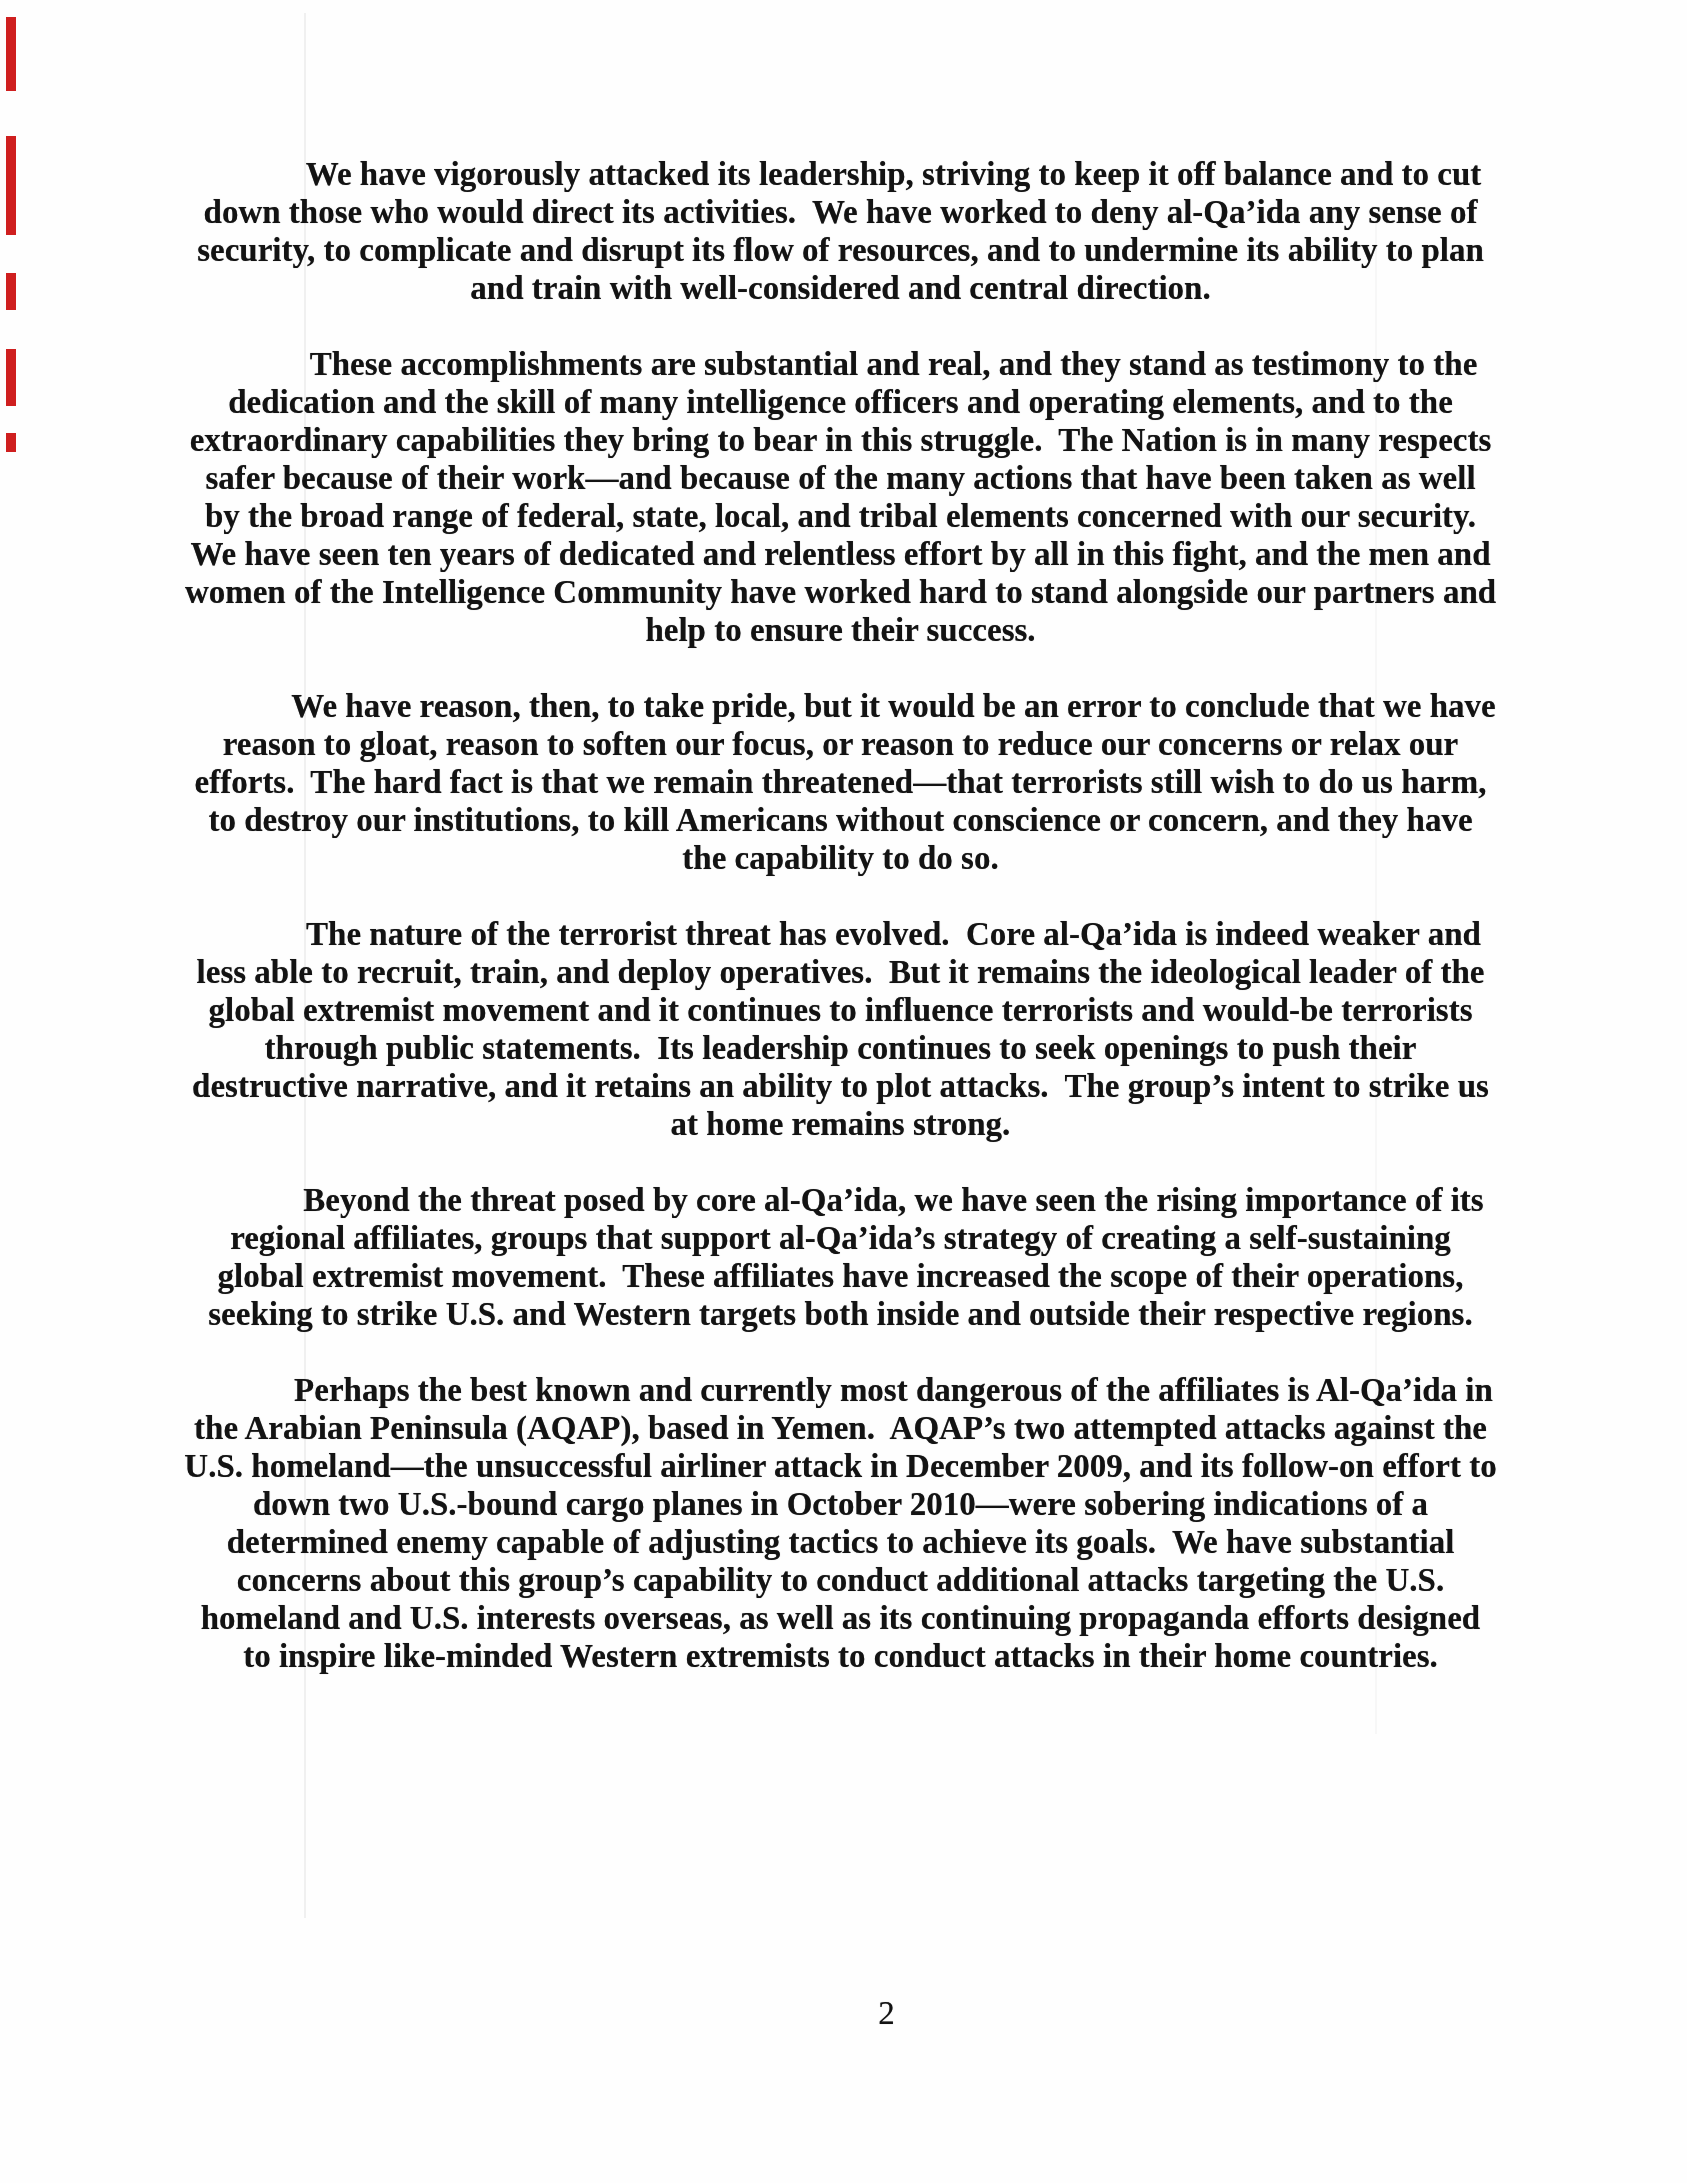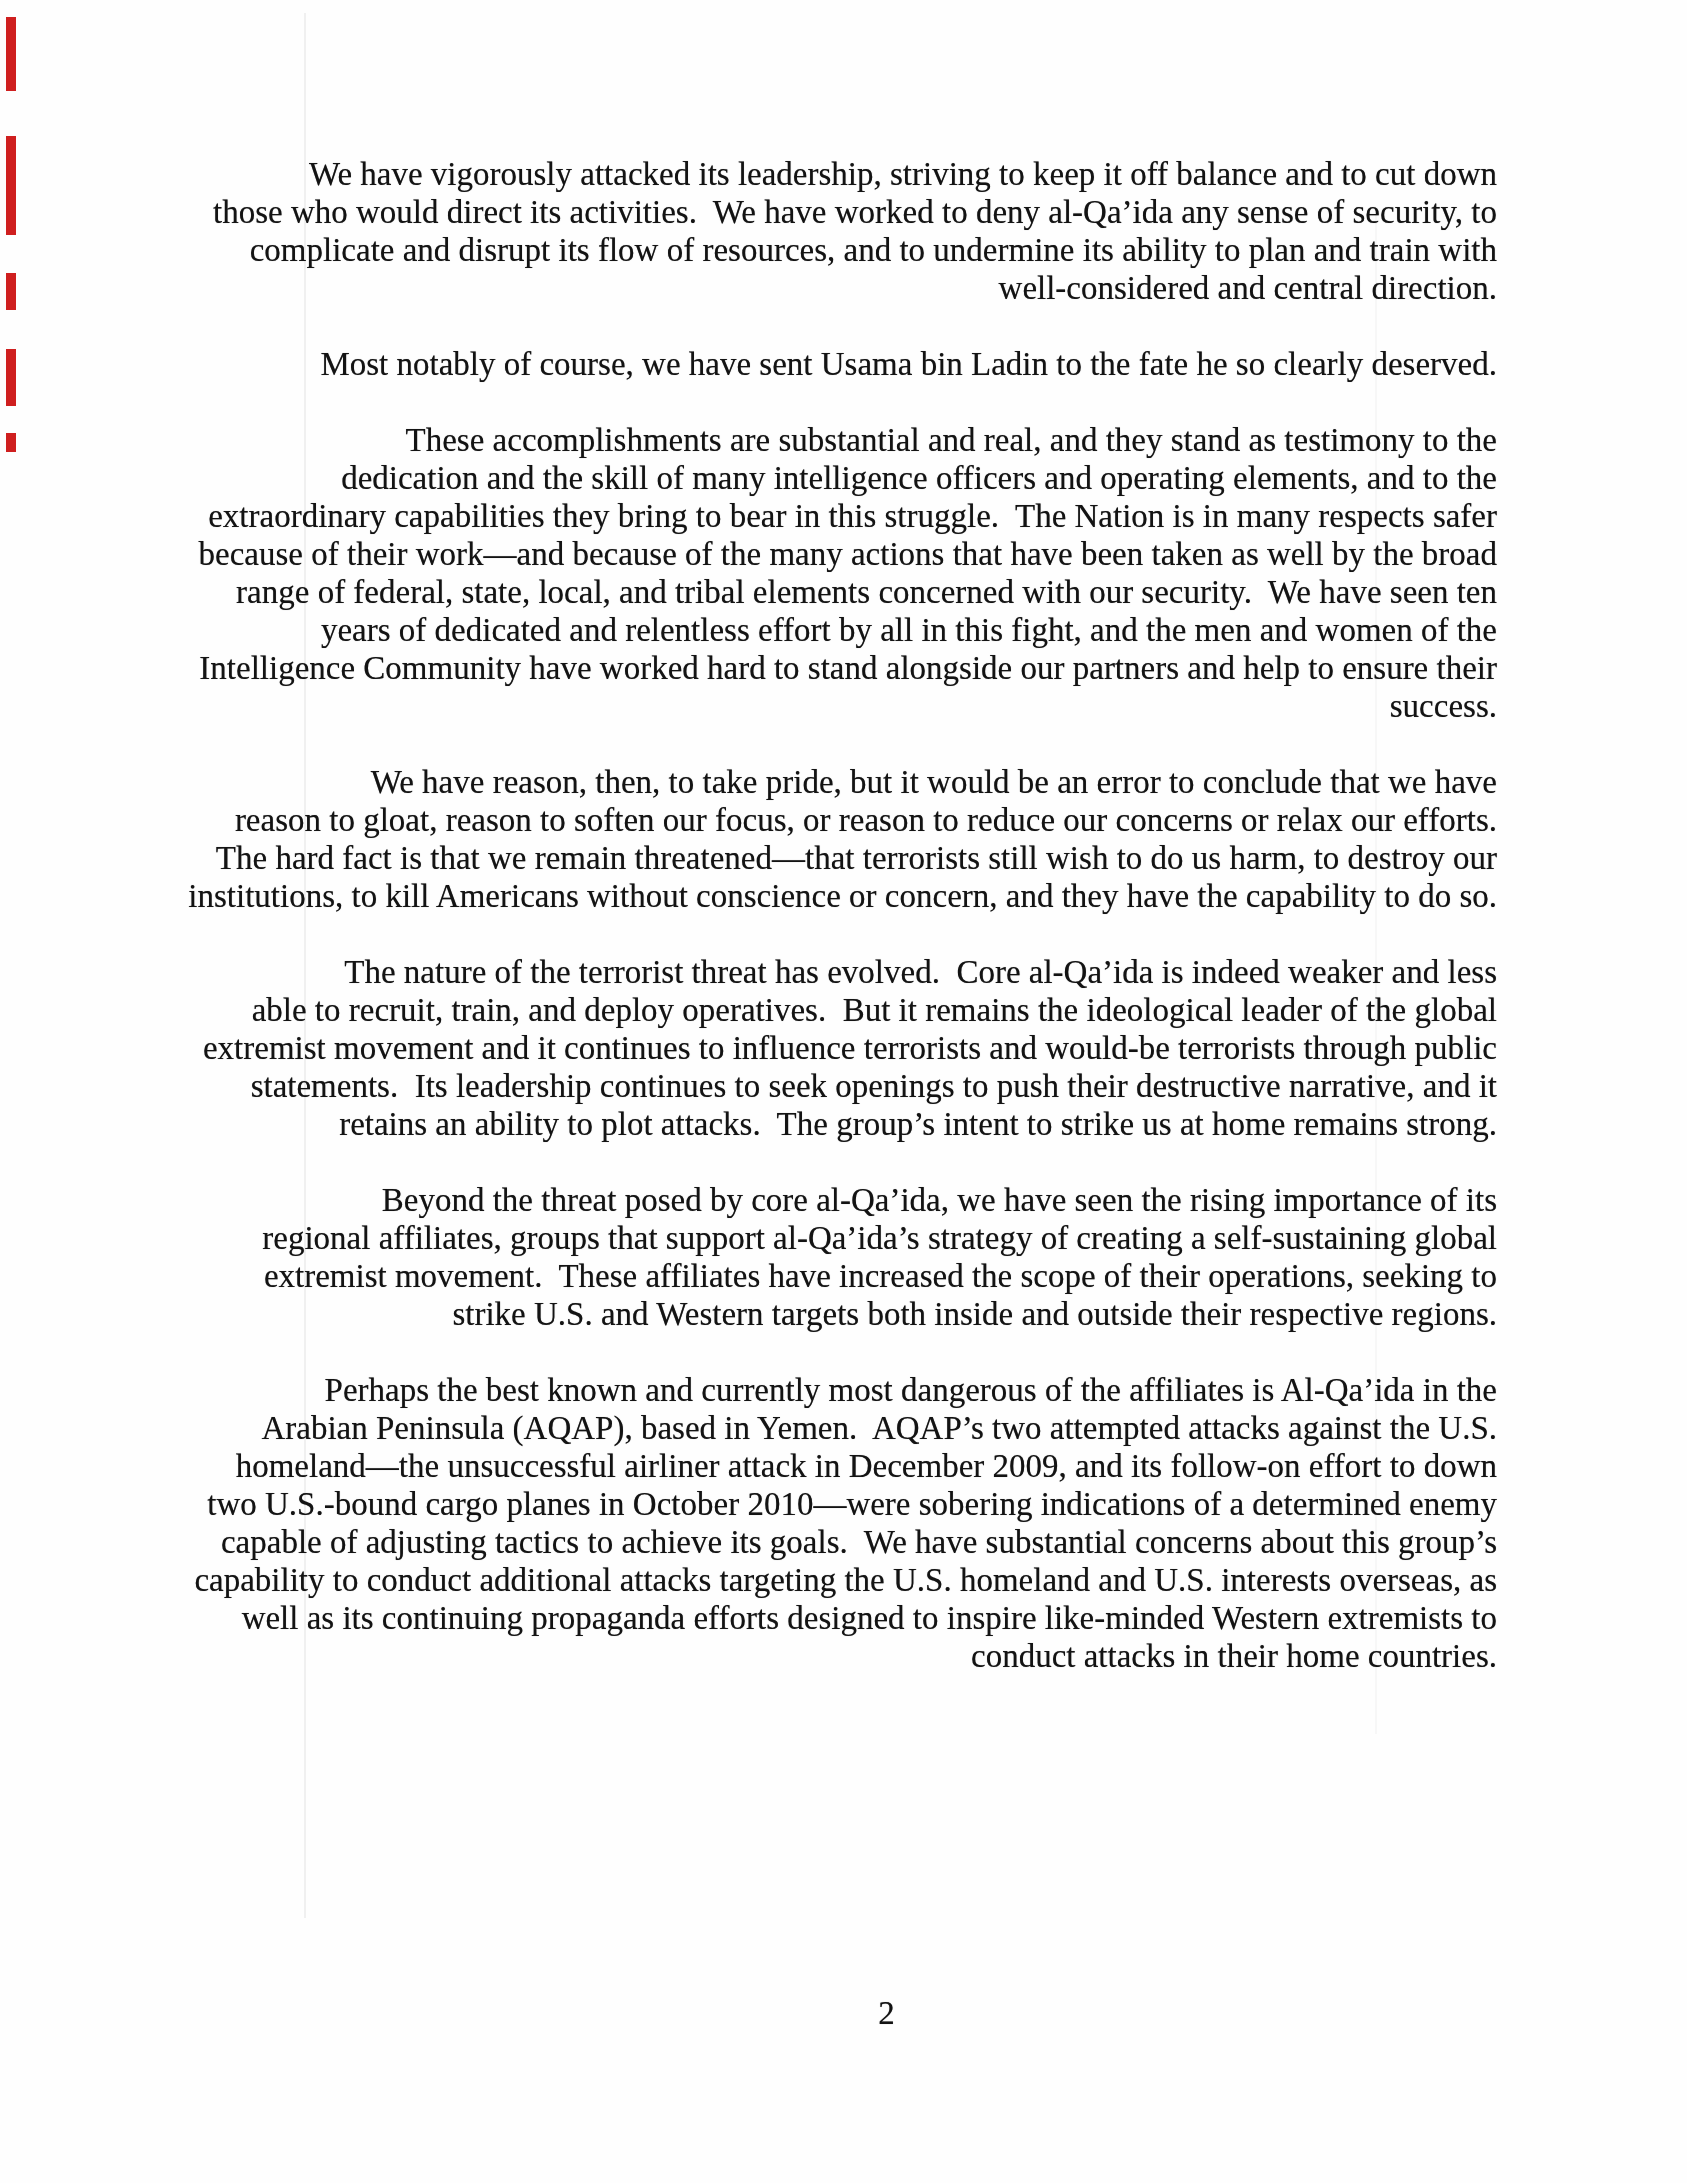--- a/index.html
+++ b/index.html
@@ -40,21 +40,22 @@
   .redmark.m5 { top: 433px; height: 18.5px;  }
   
   .content {
     position: absolute;
     left: 184px;
     top: 155px;
     width: 1313px;
     font-size: 33px;
     line-height: 38px;
     color: #131313;
-    text-align: right;
+    text-align: center;
+    font-weight: bold;
   }
   .para {
     margin: 0 0 38px 0;
     text-indent: 106px;
     white-space: pre-wrap;
     overflow-wrap: break-word;
     text-shadow: 0 0 0.7px rgba(10,10,10,0.55);
   }
   .pagenum {
     position: absolute;
@@ -77,21 +78,20 @@
   <div class="streak s2"></div>
 
   <span class="redmark m1"></span>
   <span class="redmark m2"></span>
   <span class="redmark m3"></span>
   <span class="redmark m4"></span>
   <span class="redmark m5"></span>
 
   <div class="content">
     <p class="para">We have vigorously attacked its leadership, striving to keep it off balance and to cut down those who would direct its activities.  We have worked to deny al-Qa’ida any sense of security, to complicate and disrupt its flow of resources, and to undermine its ability to plan and train with well-considered and central direction.</p>
-    <p class="para">Most notably of course, we have sent Usama bin Ladin to the fate he so clearly deserved.</p>
     <p class="para">These accomplishments are substantial and real, and they stand as testimony to the dedication and the skill of many intelligence officers and operating elements, and to the extraordinary capabilities they bring to bear in this struggle.  The Nation is in many respects safer because of their work—and because of the many actions that have been taken as well by the broad range of federal, state, local, and tribal elements concerned with our security.  We have seen ten years of dedicated and relentless effort by all in this fight, and the men and women of the Intelligence Community have worked hard to stand alongside our partners and help to ensure their success.</p>
     <p class="para">We have reason, then, to take pride, but it would be an error to conclude that we have reason to gloat, reason to soften our focus, or reason to reduce our concerns or relax our efforts.  The hard fact is that we remain threatened—that terrorists still wish to do us harm, to destroy our institutions, to kill Americans without conscience or concern, and they have the capability to do so.</p>
     <p class="para">The nature of the terrorist threat has evolved.  Core al-Qa’ida is indeed weaker and less able to recruit, train, and deploy operatives.  But it remains the ideological leader of the global extremist movement and it continues to influence terrorists and would-be terrorists through public statements.  Its leadership continues to seek openings to push their destructive narrative, and it retains an ability to plot attacks.  The group’s intent to strike us at home remains strong.</p>
     <p class="para">Beyond the threat posed by core al-Qa’ida, we have seen the rising importance of its regional affiliates, groups that support al-Qa’ida’s strategy of creating a self-sustaining global extremist movement.  These affiliates have increased the scope of their operations, seeking to strike U.S. and Western targets both inside and outside their respective regions.</p>
     <p class="para">Perhaps the best known and currently most dangerous of the affiliates is Al-Qa’ida in the Arabian Peninsula (AQAP), based in Yemen.  AQAP’s two attempted attacks against the U.S. homeland—the unsuccessful airliner attack in December 2009, and its follow-on effort to down two U.S.-bound cargo planes in October 2010—were sobering indications of a determined enemy capable of adjusting tactics to achieve its goals.  We have substantial concerns about this group’s capability to conduct additional attacks targeting the U.S. homeland and U.S. interests overseas, as well as its continuing propaganda efforts designed to inspire like-minded Western extremists to conduct attacks in their home countries.</p>
   </div>
 
   <div class="pagenum">
     <span>2</span>
   </div>

